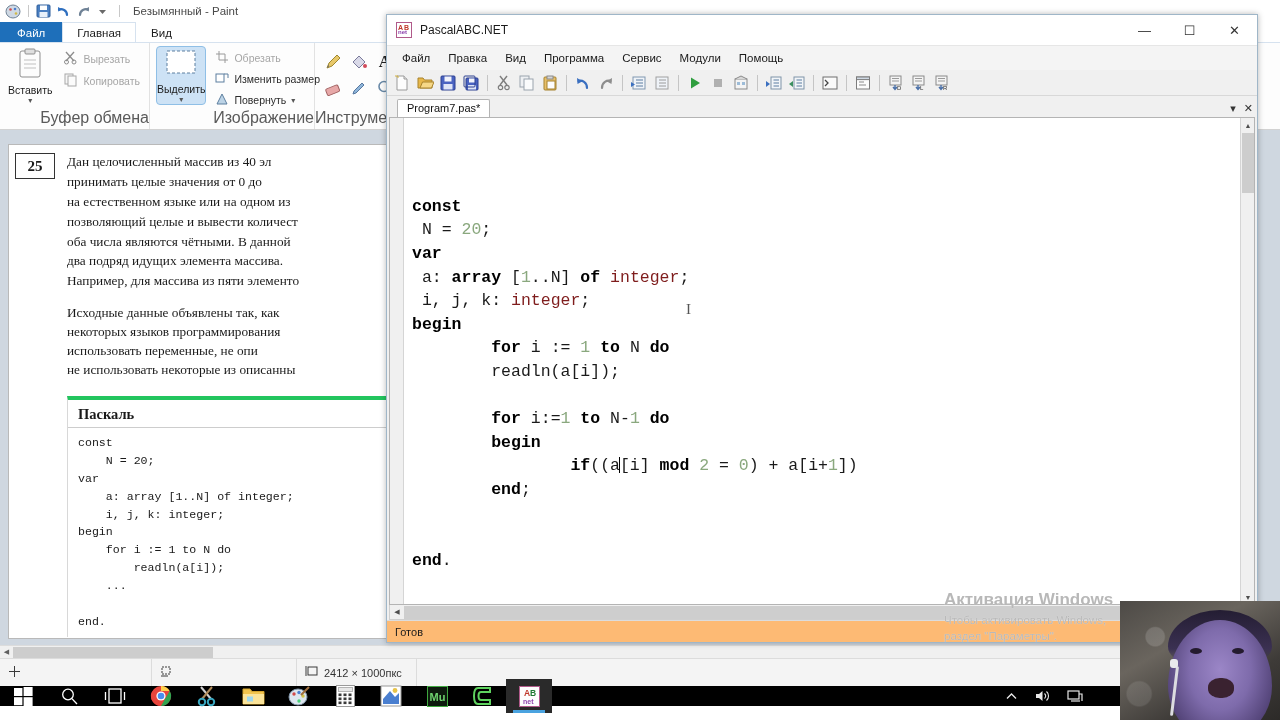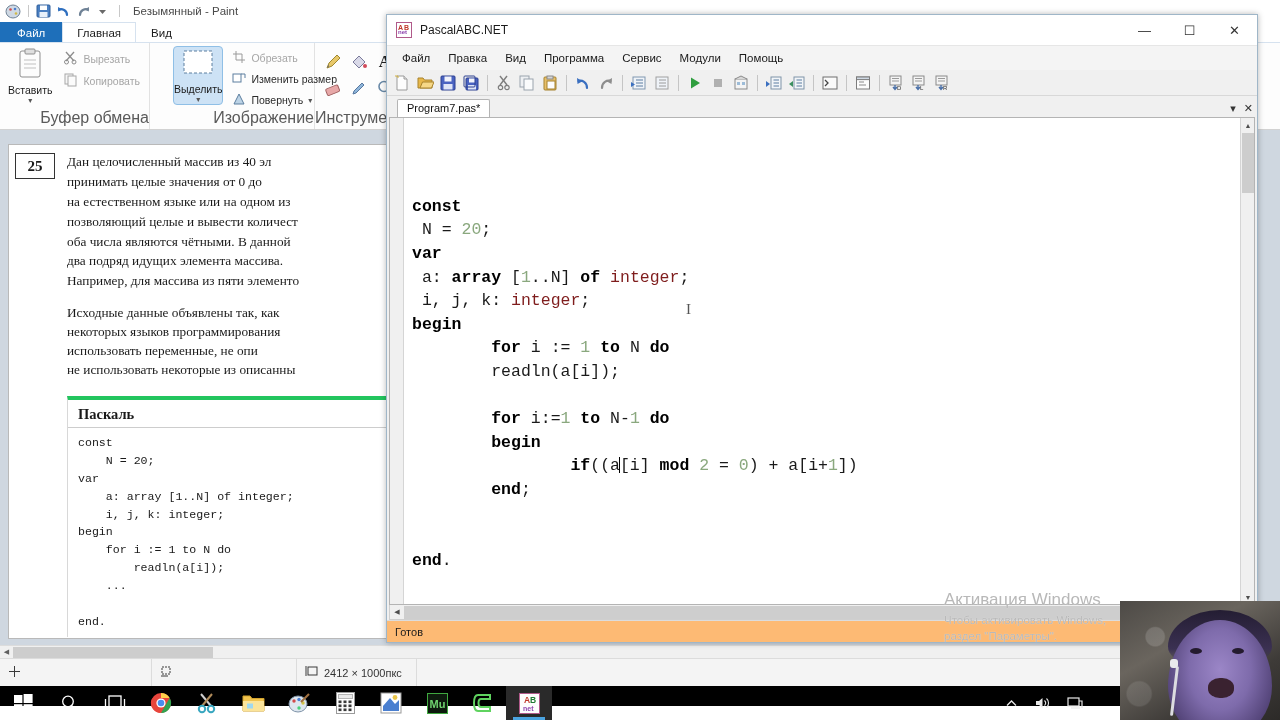--- a/index.html
+++ b/index.html
@@ -53,21 +53,21 @@
   }
   .ribbon-group-label {
     position: absolute; bottom: 2px; left: 0; right: 0;
     text-align: right; font-size: 16px; color: #5a5a5a;
   }
   .ribbon-body { display: flex; gap: 6px; align-items: flex-start; height: 66px; }
   .big-btn {
     display: flex; flex-direction: column; align-items: center; justify-content: flex-start;
     width: 54px; font-size: 10.5px; color: #1b1b1b; padding-top: 2px;
   }
-  .big-btn.sel { background: #cde2f5; border: 1px solid #8fbfe6; border-radius: 4px; margin-left: 17px; }
+  .big-btn.sel { background: #cde2f5; border: 1px solid #8fbfe6; border-radius: 4px; }
   .big-btn .glyph { margin-bottom: 2px; }
   .small-col { display: flex; flex-direction: column; gap: 3px; padding-top: 3px; }
   .small-btn {
     display: flex; align-items: center; gap: 5px; font-size: 10.5px; color: #2b2b2b;
     padding: 1px 3px; white-space: nowrap;
   }
   .small-btn.dim { color: #a6a6a6; }
   .tools-grid { display: grid; grid-template-columns: repeat(3, 24px); gap: 2px; padding-top: 4px; }
   .tool-cell { width: 24px; height: 24px; display: flex; align-items: center; justify-content: center; }
 
@@ -224,21 +224,21 @@
   }
   .sb-cell { padding: 0 8px; height: 22px; display: flex; align-items: center; }
   .sb-sep { flex: 1; }
 
   
   .activation-watermark {
     position: absolute; left: 944px; top: 590px; width: 320px;
     color: #b8b8b8; text-shadow: 0 0 1px rgba(255,255,255,0.6);
     pointer-events: none; z-index: 40;
   }
-  .aw-title { font-size: 17px; margin-bottom: 3px; }
+  .aw-title { font-size: 17px; margin-bottom: 3px; font-weight: bold; }
   .aw-sub { font-size: 11.5px; line-height: 1.35; }
 
   
   #webcam {
     position: absolute; right: 0; top: 601px; width: 160px; height: 119px;
     z-index: 60; overflow: hidden;
     background:
       radial-gradient(circle at 22% 30%, rgba(255,255,255,0.15) 0 6%, transparent 7%),
       radial-gradient(circle at 40% 70%, rgba(255,255,255,0.12) 0 5%, transparent 6%),
       radial-gradient(circle at 12% 78%, rgba(255,255,255,0.10) 0 7%, transparent 8%),
@@ -260,21 +260,21 @@
   }
   #webcam .eye { position: absolute; width: 12px; height: 6px; background: #241b2e; border-radius: 50%; }
   #webcam .eye.l { right: 78px; bottom: 66px; }
   #webcam .eye.r { right: 36px; bottom: 66px; }
   #webcam .earbud { position: absolute; right: 102px; bottom: 52px; width: 8px; height: 9px; background: #e9e9ec; border-radius: 3px; }
   #webcam .cord { position: absolute; right: 104px; bottom: 4px; width: 3px; height: 50px; background: #dcdce0; border-radius: 2px; transform: rotate(7deg); }
 
   
   #taskbar {
     position: absolute; left: 0; top: 686px; width: 1280px; height: 20px;
-    background: #000000; display: flex; align-items: flex-start; z-index: 50;
+    background: #000000; display: flex; align-items: center; z-index: 50;
   }
   .tb-item {
     width: 46px; height: 34px; display: flex; align-items: center; justify-content: center;
     position: relative;
   }
   .tb-item.active-app { background: #2a2a2a; }
   .tb-item .underline {
     position: absolute; bottom: 0; left: 7px; right: 7px; height: 3px; background: #4aa3e0;
   }
   .tray { margin-left: auto; display: flex; align-items: center; gap: 2px; padding-right: 190px; }

